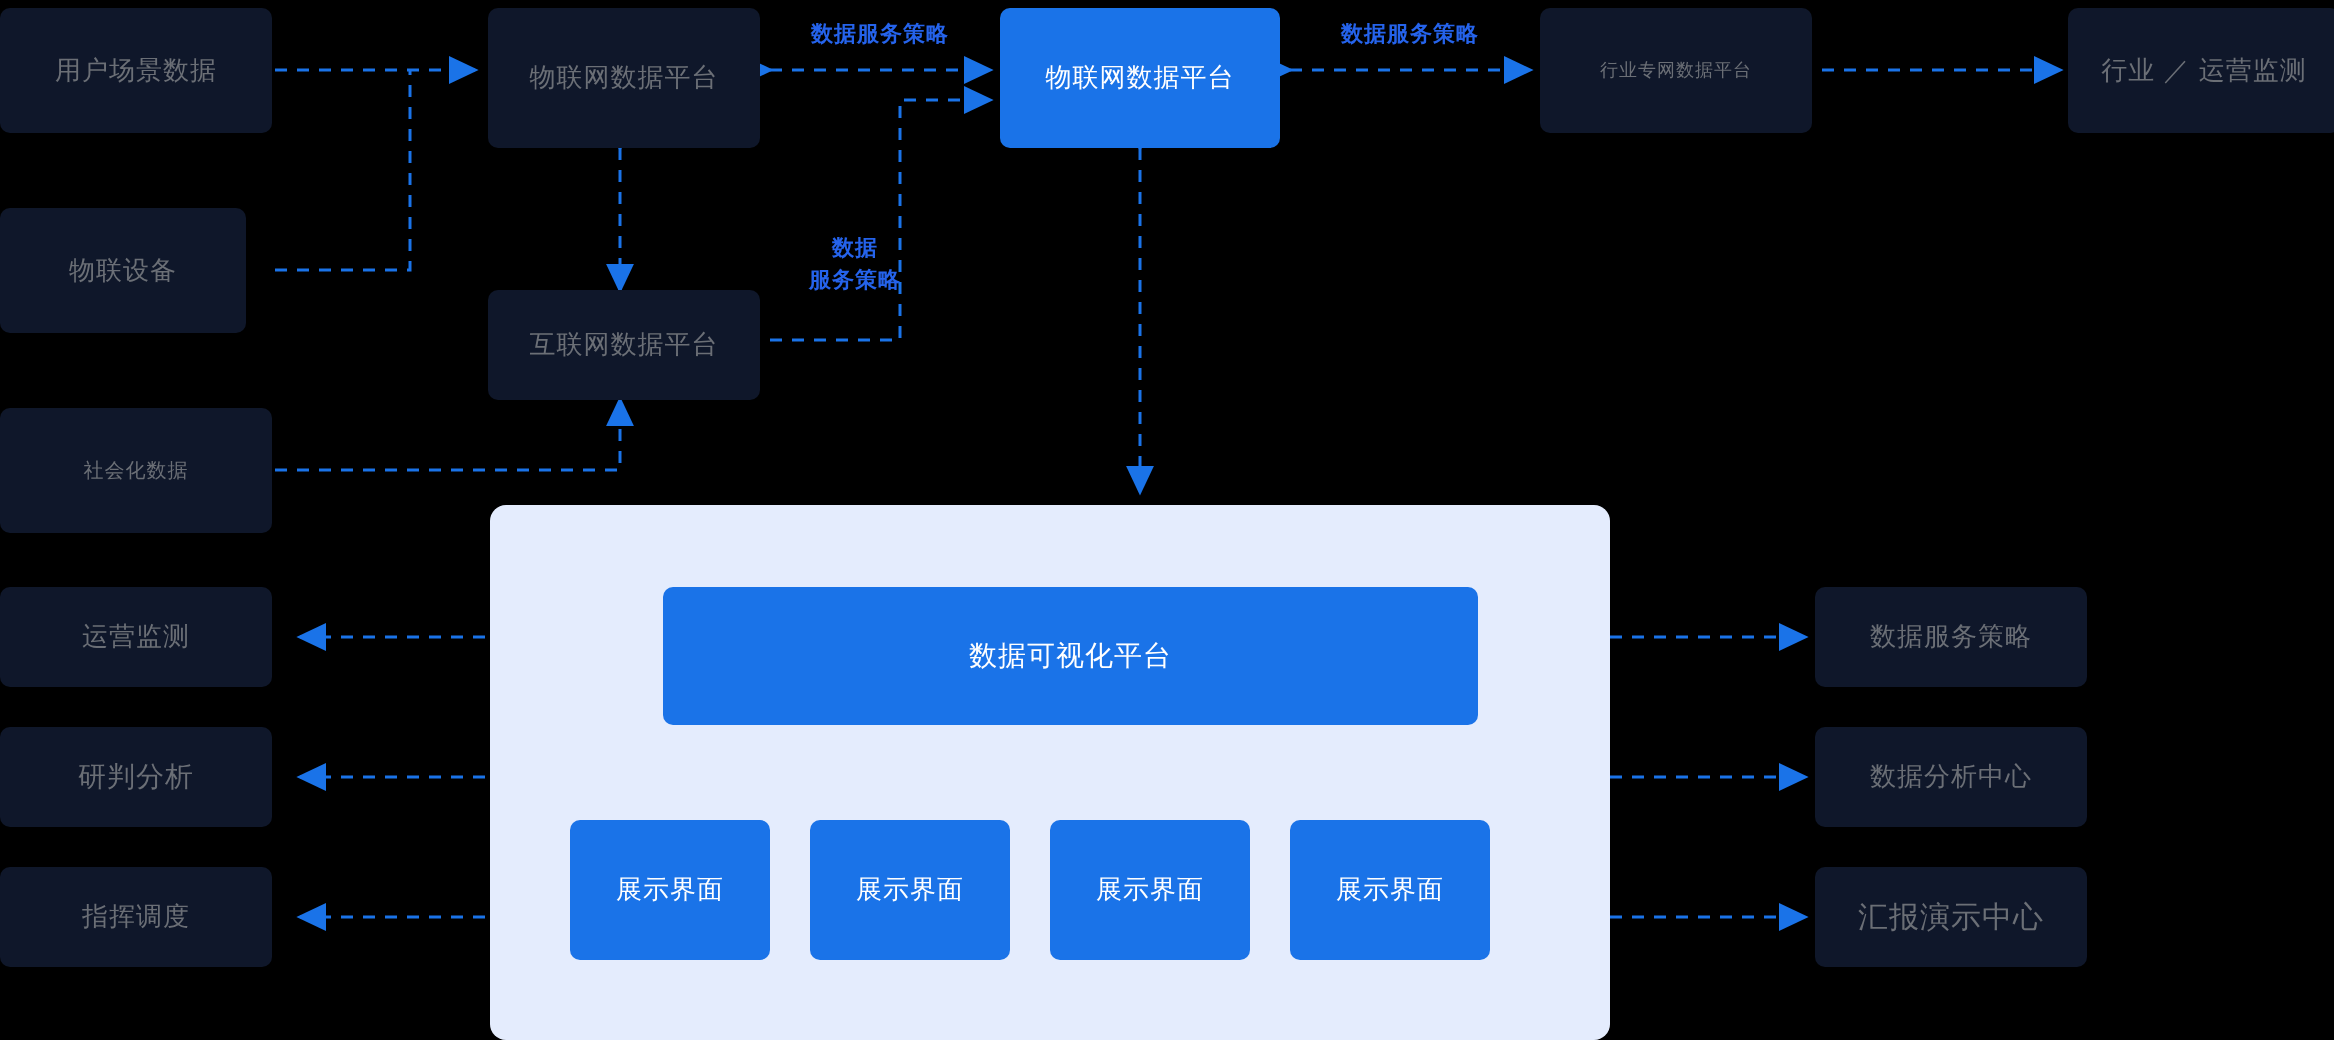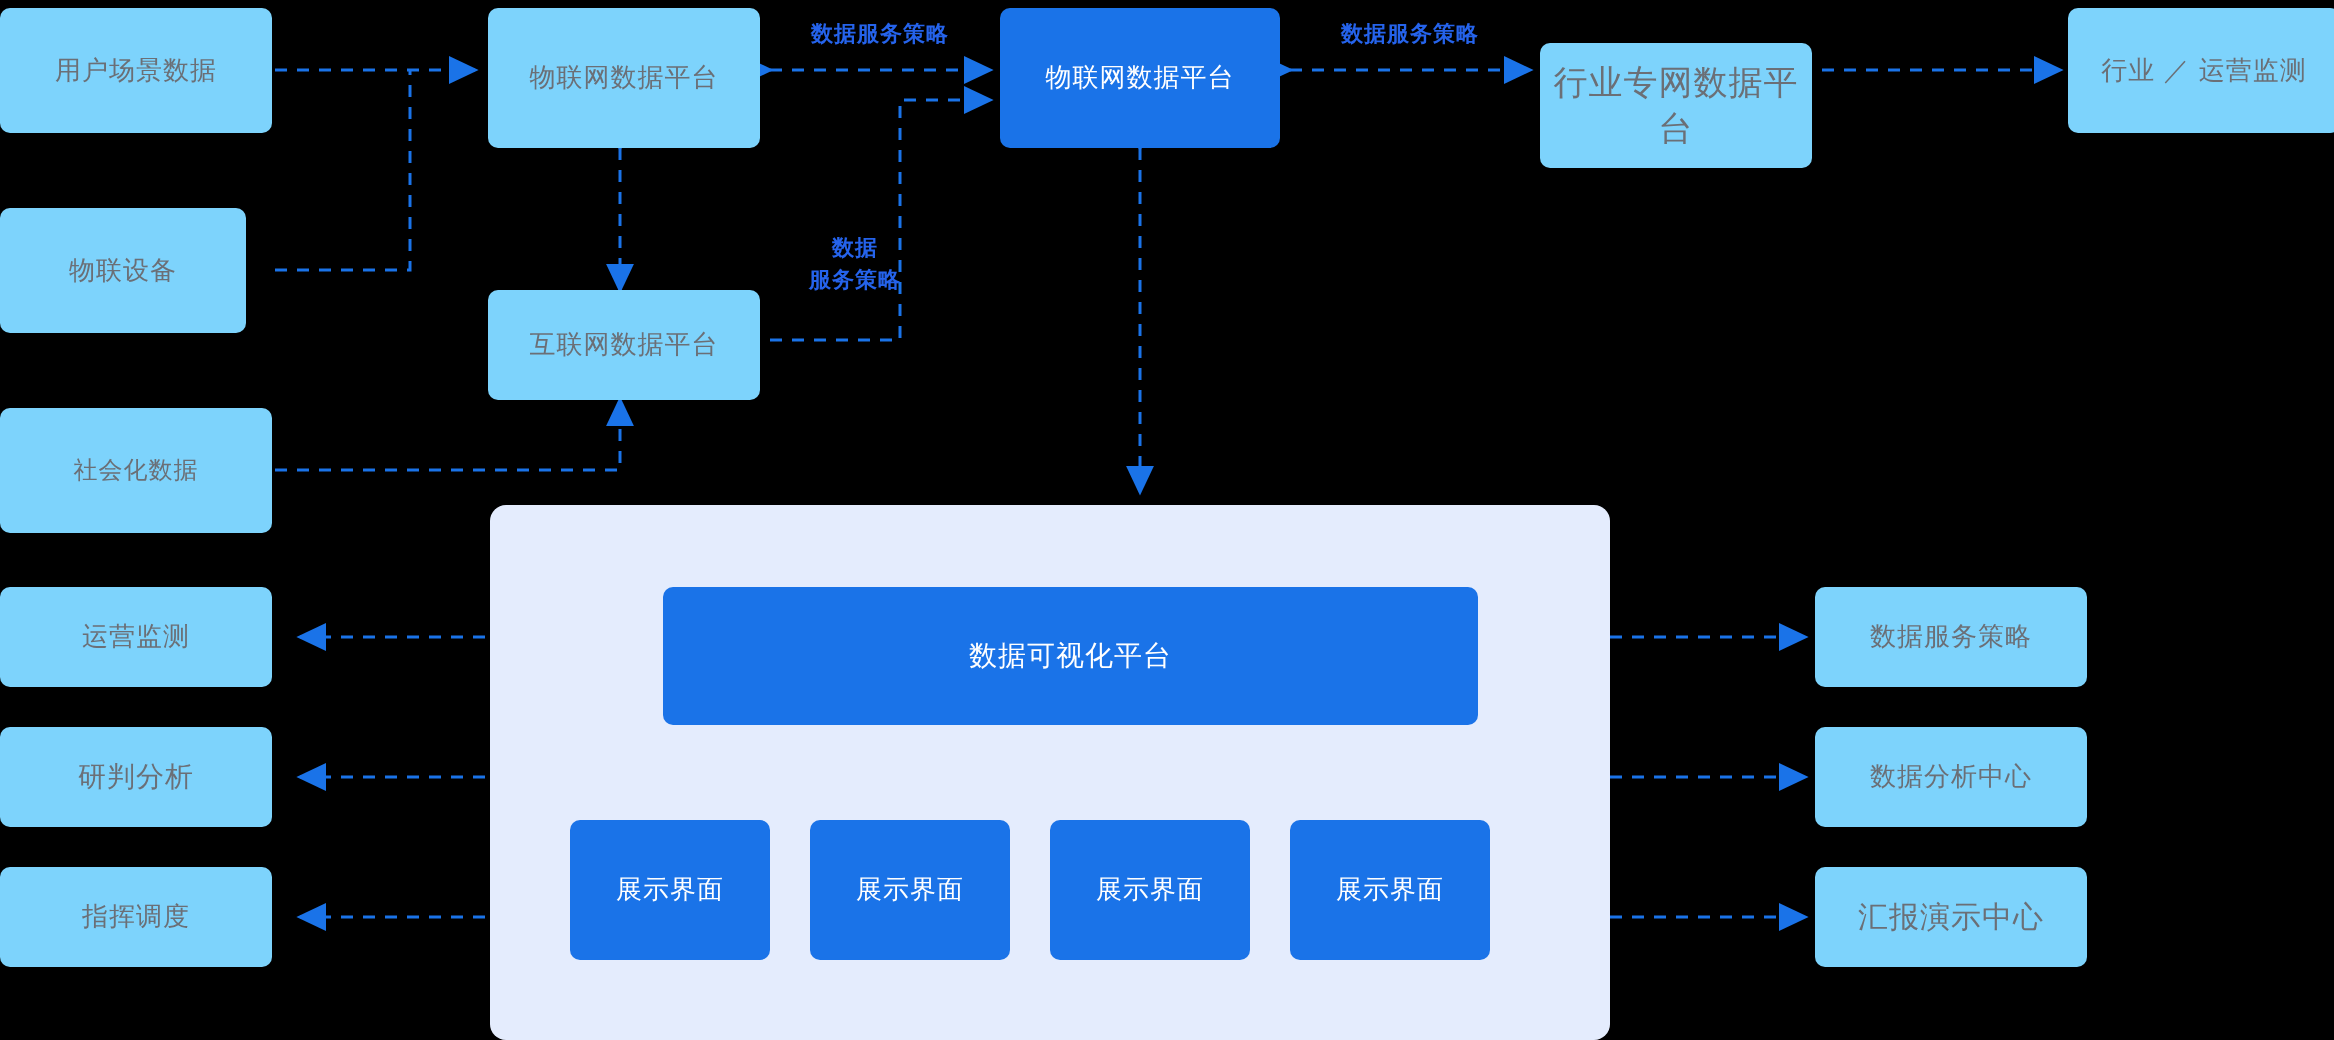--- a/index.html
+++ b/index.html
@@ -9,21 +9,21 @@
   }
   #stage{position:absolute;left:0;top:0;width:2334px;height:1040px;}
   svg#wires{position:absolute;left:0;top:0;width:2334px;height:1040px;pointer-events:none;}
 
   .node{
     position:absolute;box-sizing:border-box;
     display:flex;align-items:center;justify-content:center;
     text-align:center;border-radius:10px;
     letter-spacing:1px;line-height:1.35;
   }
-  .node.light{background:#7dd3fc;color:#6b6f76;}
+  .node.light{background:#0f172a;color:#6b6f76;}
   .node.accent{background:#1a73e8;color:#ffffff;}
   .node .lbl{display:block;padding:0 8px;}
 
   .panel{
     position:absolute;background:#e4ecfd;border-radius:16px;box-sizing:border-box;
   }
 
   .edge-label{
     position:absolute;color:#2563eb;font-weight:bold;
     letter-spacing:1px;text-align:center;line-height:1.45;white-space:pre-line;
@@ -81,37 +81,37 @@
   <div class="panel" style="left:490px;top:505px;width:1120px;height:535px;"></div>
 
   <div class="node light" style="left:0px;top:8px;width:272px;height:125px;font-size:26px;">
     <span class="lbl">用户场景数据</span>
   </div>
 
   <div class="node light" style="left:0px;top:208px;width:246px;height:125px;font-size:26px;">
     <span class="lbl">物联设备</span>
   </div>
 
-  <div class="node light" style="left:0px;top:408px;width:272px;height:125px;font-size:24px;">
+  <div class="node light" style="left:0px;top:408px;width:272px;height:125px;font-size:20px;">
     <span class="lbl">社会化数据</span>
   </div>
 
   <div class="node light" style="left:488px;top:8px;width:272px;height:140px;font-size:26px;">
     <span class="lbl">物联网数据平台</span>
   </div>
 
   <div class="node light" style="left:488px;top:290px;width:272px;height:110px;font-size:26px;">
     <span class="lbl">互联网数据平台</span>
   </div>
 
   <div class="node accent" style="left:1000px;top:8px;width:280px;height:140px;font-size:26px;">
     <span class="lbl">物联网数据平台</span>
   </div>
 
-  <div class="node light" style="left:1540px;top:8px;width:272px;height:125px;font-size:34px;margin-top:35px;">
+  <div class="node light" style="left:1540px;top:8px;width:272px;height:125px;font-size:18px;">
     <span class="lbl">行业专网数据平台</span>
   </div>
 
   <div class="node light" style="left:2068px;top:8px;width:272px;height:125px;font-size:26px;">
     <span class="lbl">行业 ／ 运营监测</span>
   </div>
 
   <div class="edge-label" style="left:770px;top:18px;width:220px;font-size:22px;">数据服务策略</div>
 
   <div class="edge-label" style="left:1290px;top:18px;width:240px;font-size:22px;">数据服务策略</div>

